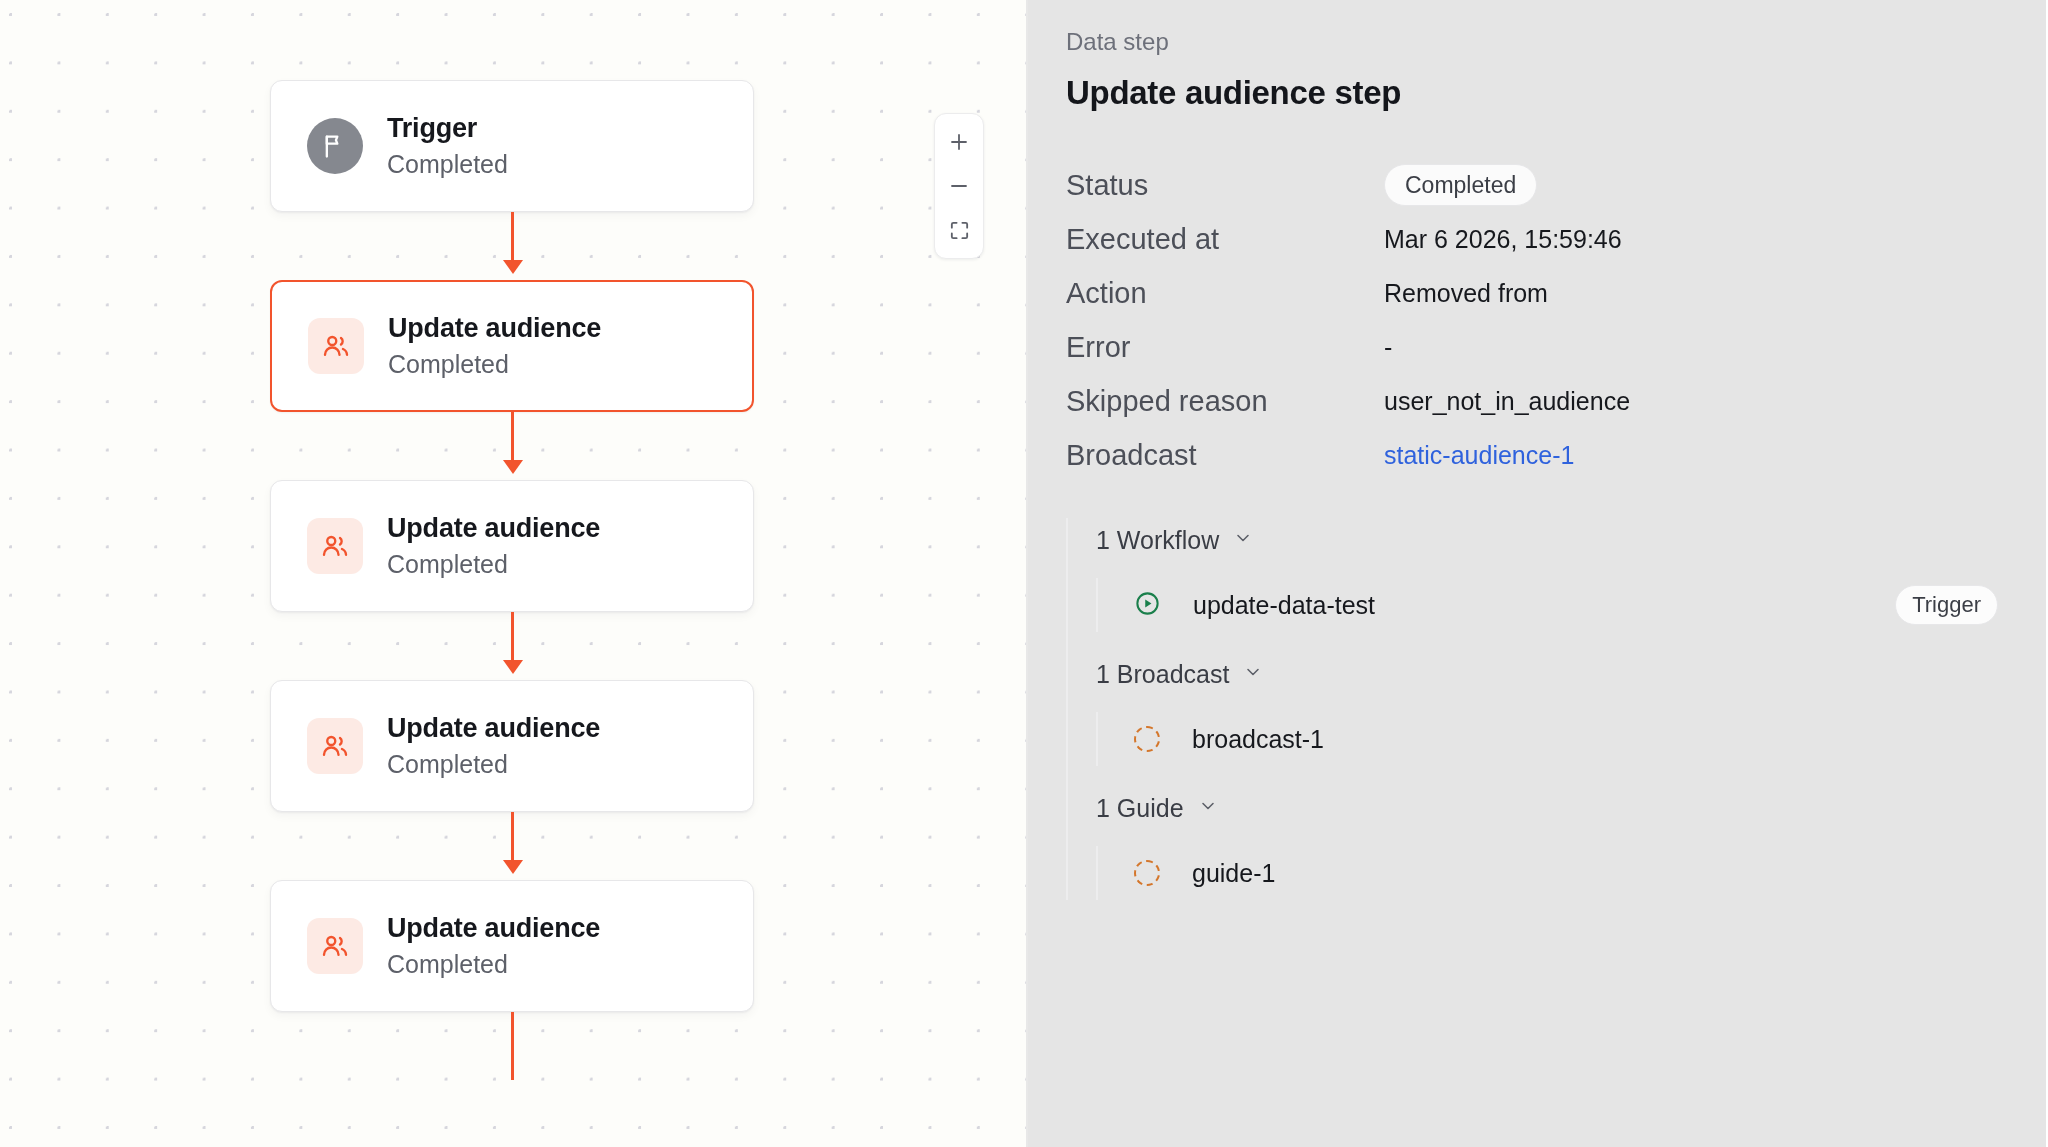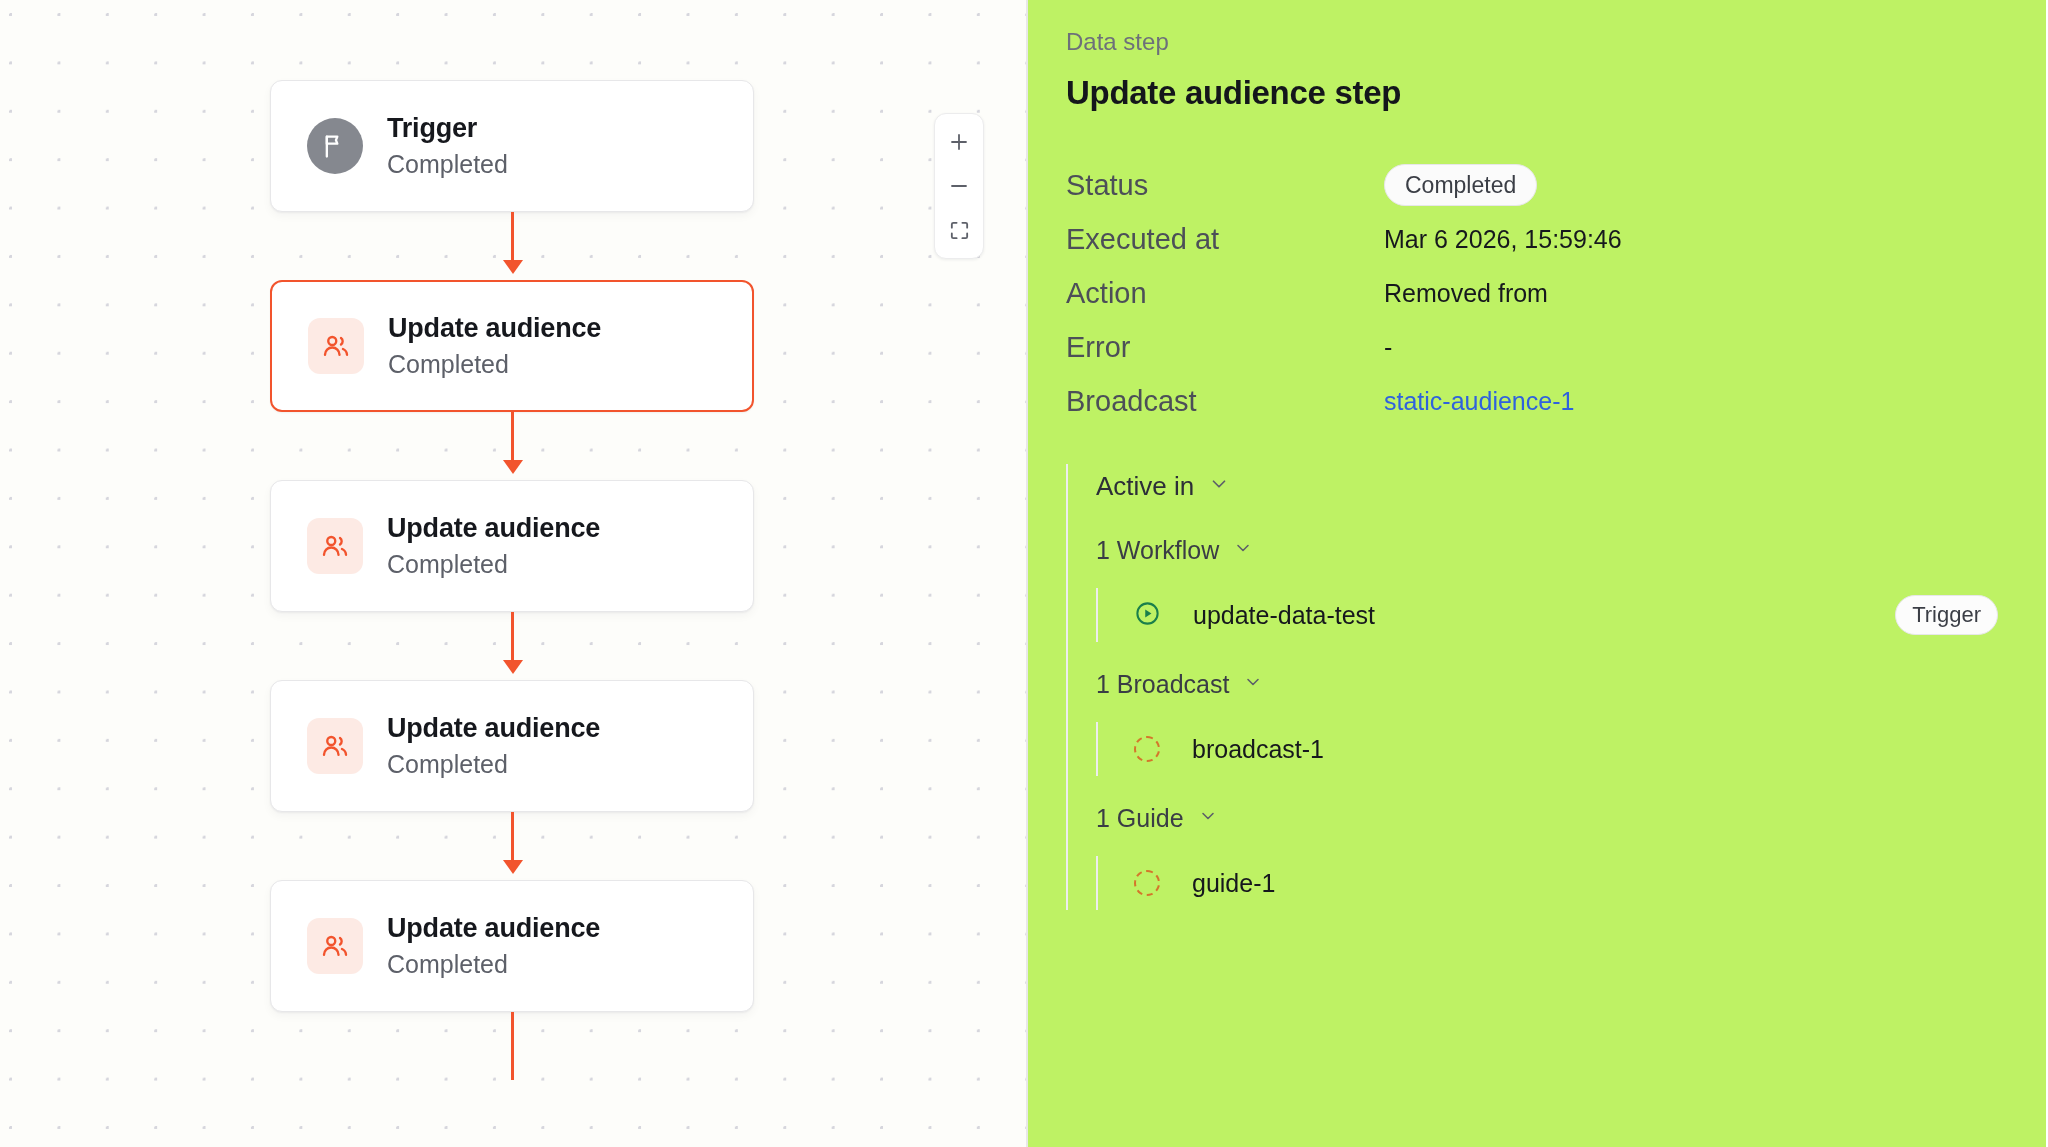--- a/index.html
+++ b/index.html
@@ -138,21 +138,21 @@
     display: flex; align-items: center; justify-content: center;
     cursor: pointer;
   }
   .zoom-btn svg { display: block; }
 
   
   .panel {
     position: relative;
     width: 1018px;
     height: 1147px;
-    background: #bef264;
+    background: #e5e5e5;
     padding: 28px 40px 0 38px;
   }
 
   .panel-kicker {
     font-size: 24px;
     color: #6d707a;
     font-weight: 400;
     margin-bottom: 18px;
   }
   .panel-title {
@@ -414,38 +414,34 @@
       <div class="detail-row">
         <div class="detail-label">Action</div>
         <div class="detail-value bold">Removed from</div>
       </div>
 
       <div class="detail-row">
         <div class="detail-label">Error</div>
         <div class="detail-value">-</div>
       </div>
 
+      <div class="detail-row">
+        <div class="detail-label">Skipped reason</div>
+        <div class="detail-value bold">user_not_in_audience</div>
+      </div>
 
       <div class="detail-row">
         <div class="detail-label">Broadcast</div>
         <div class="detail-value link">static-audience-1</div>
       </div>
 
     </div>
 
     <div class="active-block">
 
-      <div class="collapse-head primary">
-        <span class="ch-label">Active in</span>
-        <span>
-          <svg width="22" height="22" viewBox="0 0 24 24" fill="none" stroke="#5d6069" stroke-width="1.9" stroke-linecap="round" stroke-linejoin="round">
-              <path d="M6 9l6 6 6-6"></path>
-            </svg>
-        </span>
-      </div>
 
       <div class="group">
         <div class="collapse-head">
           <span class="ch-label">1 Workflow</span>
           <span>
             <svg width="20" height="20" viewBox="0 0 24 24" fill="none" stroke="#5d6069" stroke-width="1.9" stroke-linecap="round" stroke-linejoin="round">
                 <path d="M6 9l6 6 6-6"></path>
               </svg>
           </span>
         </div>

